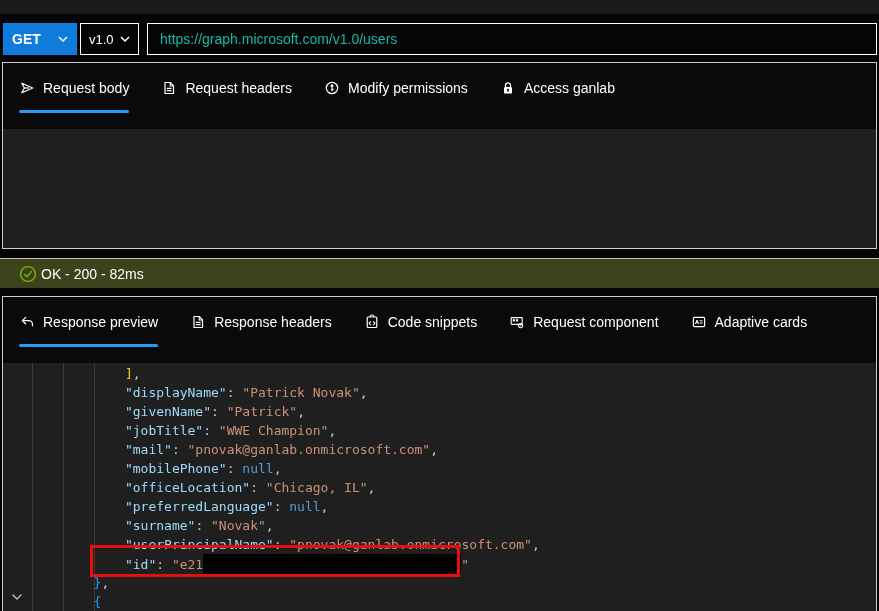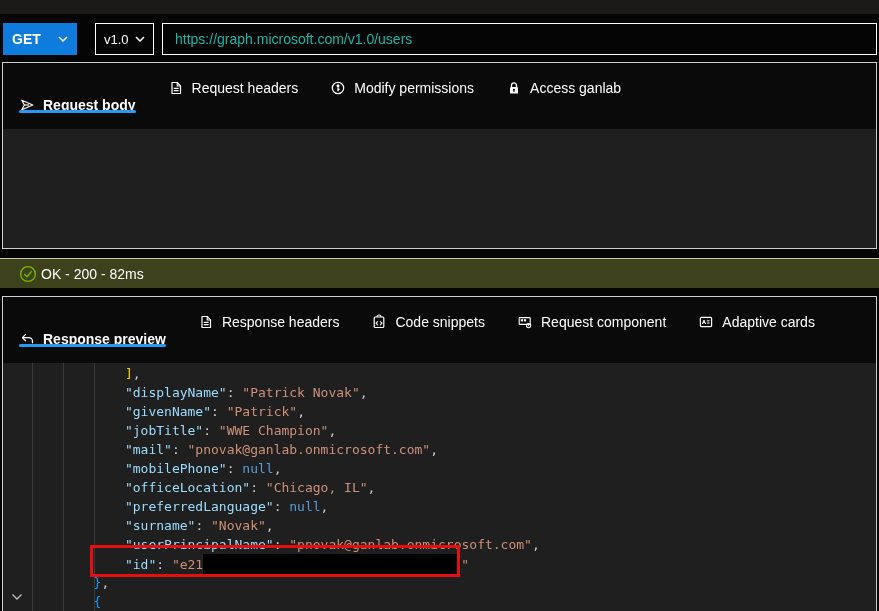--- a/index.html
+++ b/index.html
@@ -10,36 +10,36 @@
   }
   .top-strip { position:absolute; left:0; top:0; width:879px; height:14px; background:#1b1a19; }
 
   
   .url-row { position:absolute; left:3px; top:23px; width:874px; height:32px; display:flex; align-items:stretch; }
   .method-btn {
     width:74px; background:var(--method-bg); display:flex; align-items:center;
     justify-content:space-between; padding:10px 9px; cursor:pointer; font-weight:bold; font-size:14px;
   }
   .version-dd {
-    width:59px; margin-left:18px; border:1px solid #ffffff; display:flex; align-items:center;
+    width:59px; margin-left:3px; border:1px solid #ffffff; display:flex; align-items:center;
     justify-content:space-between; padding:0 8px; cursor:pointer; font-size:13px;
   }
   .url-input {
     flex:1; margin-left:8px; background:#050505; border:1px solid #ffffff; color:#14b8a6;
     font-family:"Liberation Sans", sans-serif; font-size:14px; padding:0 12px; outline:none;
   }
 
   
   .section { position:absolute; left:2px; width:875px; background:#0a0a0a; border:1px solid #cfcfcf; }
   .request-section { top:62px; height:187px; }
   .response-section { top:296px; height:347px; border-bottom:none; }
 
   .tabs-row { position:relative; height:50px; display:flex; align-items:center; padding-left:16px; }
   .tab { position:relative; height:50px; display:flex; align-items:center; gap:8px; margin-right:32px; cursor:pointer; font-size:14px; white-space:nowrap; }
-  .tab.active { font-weight:bold;align-items:flex-end; }
+  .tab.active { font-weight:normal; }
   .tab.active::after { content:""; position:absolute; left:0; right:0; bottom:0; height:3px; background:var(--accent); border-radius:2px; }
   .tab svg { flex:0 0 auto; }
   .dot { width:9px; height:9px; border-radius:50%; background:var(--accent); margin-left:6px; margin-right:32px; align-self:center; }
 
   .editor-surface { position:absolute; left:0; right:0; bottom:0; background:#1f1f1f; }
   .request-editor { top:66px; }
   .response-editor { top:66px; overflow:hidden; }
 
   
   .indent-guide { position:absolute; top:0; bottom:0; width:1px; background:#3a3a3a; }

